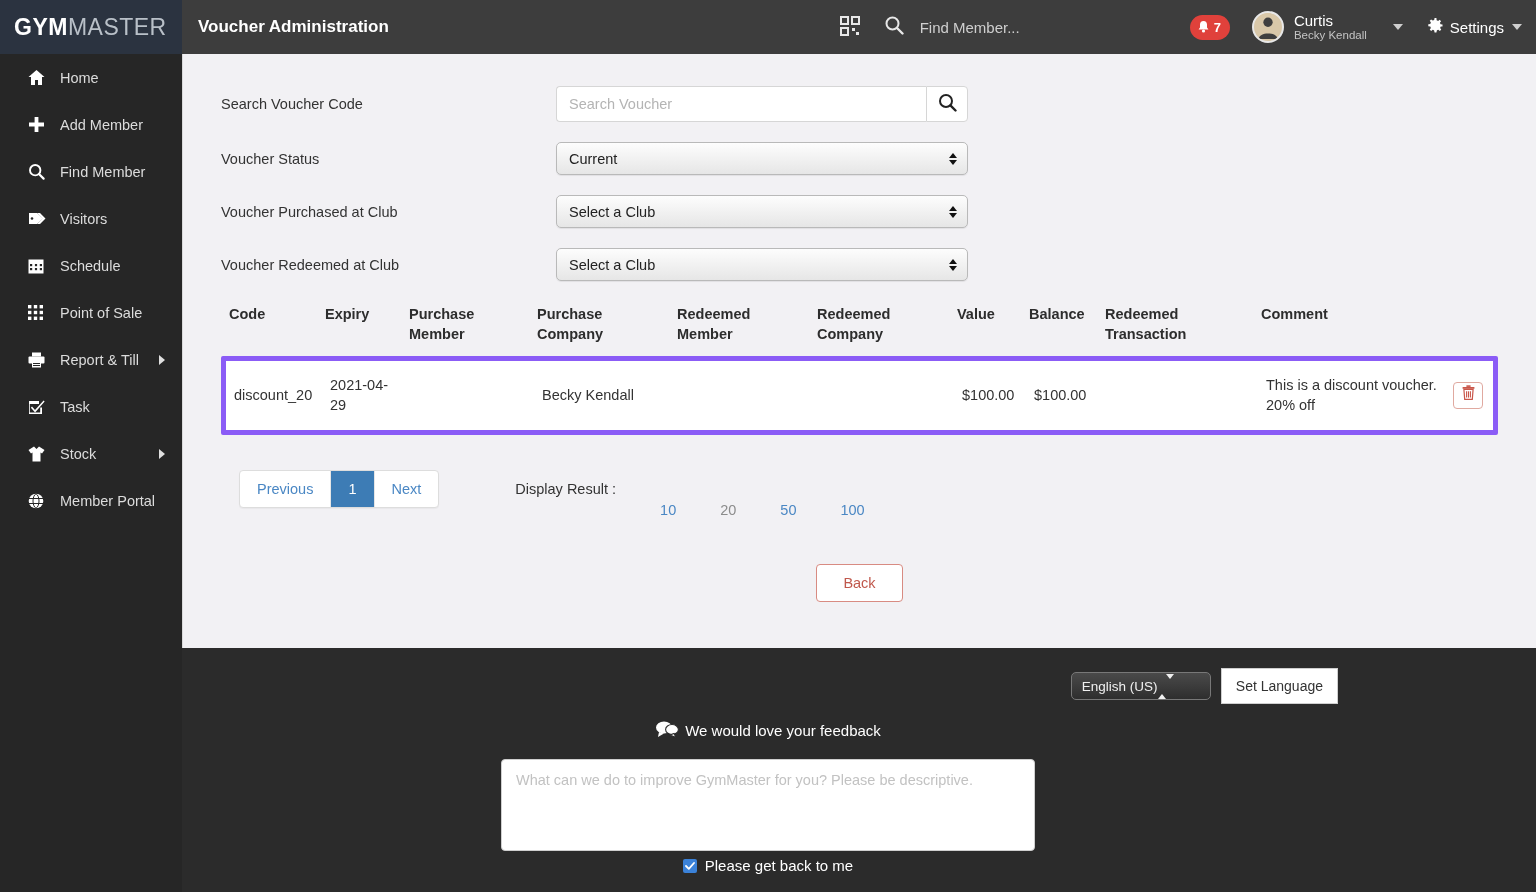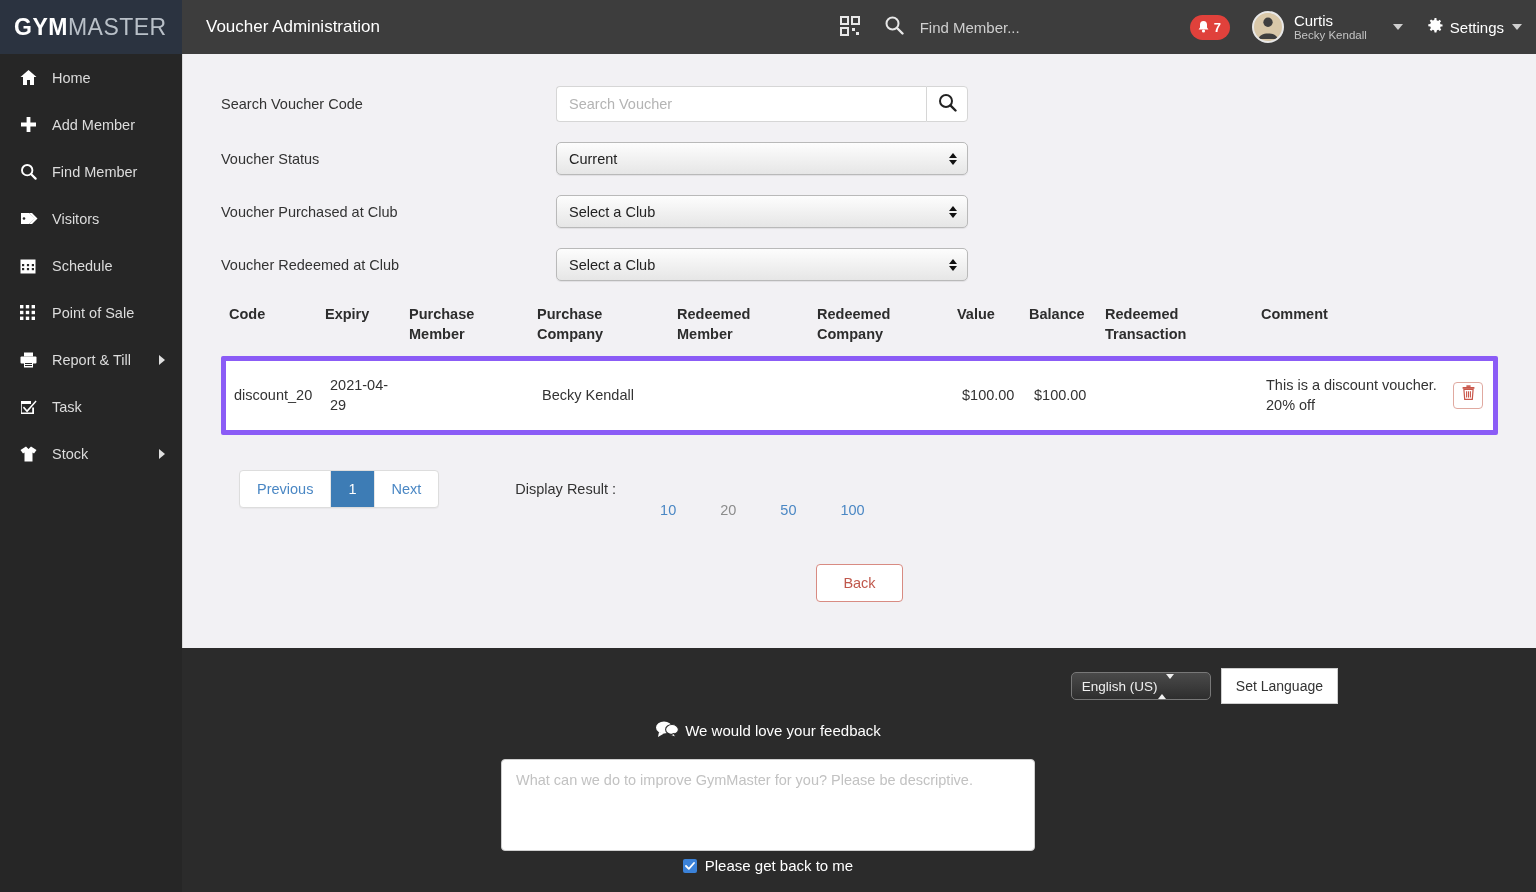--- a/index.html
+++ b/index.html
@@ -10,21 +10,21 @@
   }
   .app { position: relative; width: 1536px; height: 892px; }
 
   
   .topbar { position: absolute; top: 0; left: 0; width: 1536px; height: 54px;
             background: #3d3d3d; display: flex; align-items: center; }
   .logo { width: 182px; height: 54px; background: #2b3340;
           display: flex; align-items: center; padding-left: 14px; }
   .logo-gym { color: #ffffff; font-size: 23px; font-weight: bold; letter-spacing: 0.5px; }
   .logo-master { color: #b9c0c8; font-size: 23px; font-weight: 300; letter-spacing: 0.5px; }
-  .page-title { color: #ffffff; font-size: 17px; font-weight: normal; margin-left: 24px; }
+  .page-title { color: #ffffff; font-size: 17px; font-weight: bold; margin-left: 16px; }
   .top-right { margin-left: auto; display: flex; align-items: center; height: 54px; padding-right: 14px; }
   .qr-icon { width: 22px; height: 22px; margin-right: 22px; position: relative; }
   .search-icon-top { margin-right: 16px; }
   .find-member { color: #cfcfcf; font-size: 15px; }
   .notif { margin-left: 170px; background: #e0413b; border-radius: 13px; height: 25px;
            display: flex; align-items: center; padding: 0 9px 0 7px; color: #fff;
            font-size: 13px; font-weight: bold; }
   .notif svg { margin-right: 4px; }
   .avatar-block { display: flex; align-items: center; margin-left: 22px; }
   .avatar { width: 32px; height: 32px; border-radius: 50%; background: #d8c7a8;
@@ -35,21 +35,21 @@
   .user-sub { color: #c4c4c4; font-size: 11.5px; }
   .caret-down { width: 0; height: 0; border-left: 5px solid transparent;
                 border-right: 5px solid transparent; border-top: 6px solid #cfcfcf;
                 margin-left: 26px; }
   .settings { display: flex; align-items: center; color: #ffffff; font-size: 15px; margin-left: 24px; }
   .settings .gear { margin-right: 6px; }
   .settings .caret-down { margin-left: 8px; }
 
   
   .sidebar { position: absolute; top: 54px; left: 0; width: 182px; height: 838px; background: #262626; }
-  .nav-item { display: flex; align-items: center; height: 47px; padding-left: 20px;
+  .nav-item { display: flex; align-items: center; height: 47px; padding-left: 28px;
               color: #dcdcdc; font-size: 14.5px; position: relative; cursor: pointer; }
   .nav-ico { width: 22px; display: flex; align-items: center; justify-content: flex-start;
              margin-right: 10px; color: #ffffff; }
   .nav-arrow { position: absolute; right: 17px; width: 0; height: 0;
                border-top: 5px solid transparent; border-bottom: 5px solid transparent;
                border-left: 6px solid #e0e0e0; }
 
   
   .main { position: absolute; top: 54px; left: 182px; width: 1354px; height: 594px;
           background: #f2f1f4; border-left: 1px solid #dadada; }
@@ -283,20 +283,31 @@
       <span>Task</span>
     </div>
     <div class="nav-item">
       <span class="nav-ico">
         <svg width="17" height="16" viewBox="0 0 17 16">
           <path d="M6 0.5 L8.5 3 L11 0.5 L16.5 4 L14 7.5 L12.5 6.5 V15.5 H4.5 V6.5 L3 7.5 L0.5 4 Z" fill="#ffffff"></path>
         </svg>
       </span>
       <span>Stock</span>
       <span class="nav-arrow"></span>
+    </div>
+    <div class="nav-item">
+      <span class="nav-ico">
+        <svg width="16" height="16" viewBox="0 0 16 16">
+          <circle cx="8" cy="8" r="7.3" fill="#ffffff"></circle>
+          <path d="M8 0.7 C4 3 4 13 8 15.3 C12 13 12 3 8 0.7 Z" fill="none" stroke="#262626" stroke-width="1"></path>
+          <line x1="1" y1="5.5" x2="15" y2="5.5" stroke="#262626" stroke-width="1"></line>
+          <line x1="1" y1="10.5" x2="15" y2="10.5" stroke="#262626" stroke-width="1"></line>
+        </svg>
+      </span>
+      <span>Member Portal</span>
     </div>
   </div>
 
   <div class="main">
 
     <div class="form-area">
       <div class="form-row">
         <div class="form-label">Search Voucher Code</div>
         <div class="search-wrap">
           <input class="search-input" type="text" placeholder="Search Voucher" style="">

